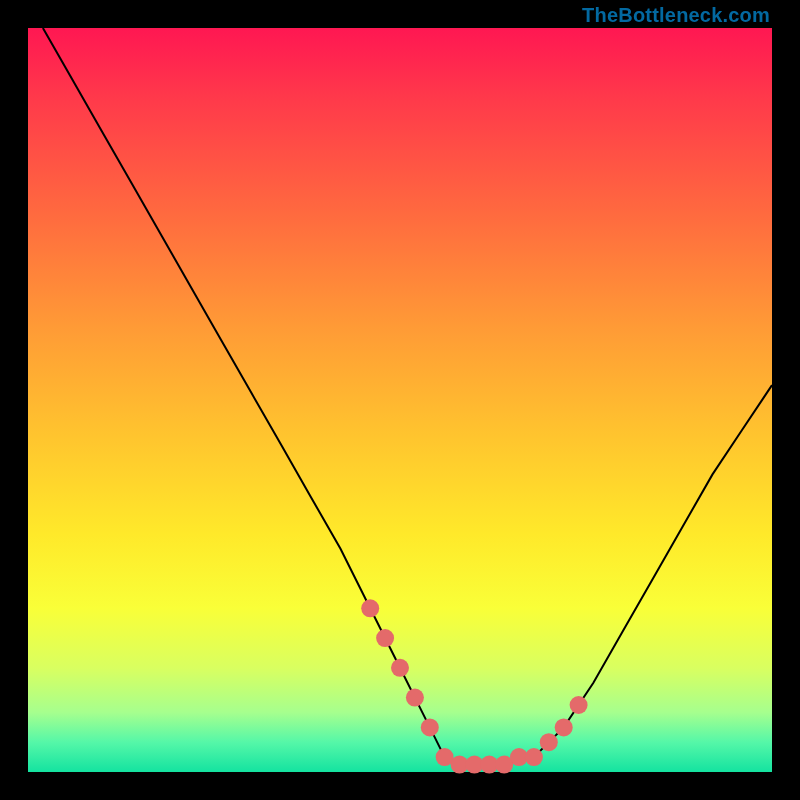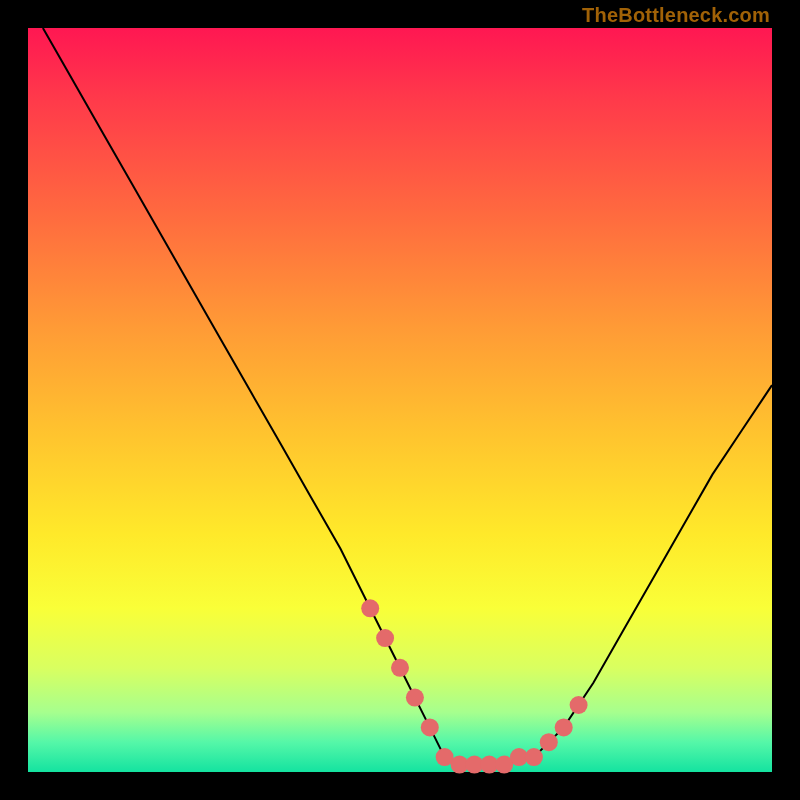--- a/index.html
+++ b/index.html
@@ -39,21 +39,21 @@
       #14e3a0 100%
     );
   }
   .attribution {
     position: absolute;
     top: 4px;
     right: 30px;
     font-family: Arial, Helvetica, sans-serif;
     font-size: 20px;
     font-weight: 600;
-    color: #a16207;
+    color: #0369a1;
     letter-spacing: 0.2px;
   }
   svg.overlay {
     position: absolute;
     left: 28px;
     top: 28px;
     width: 744px;
     height: 744px;
     overflow: visible;
   }

